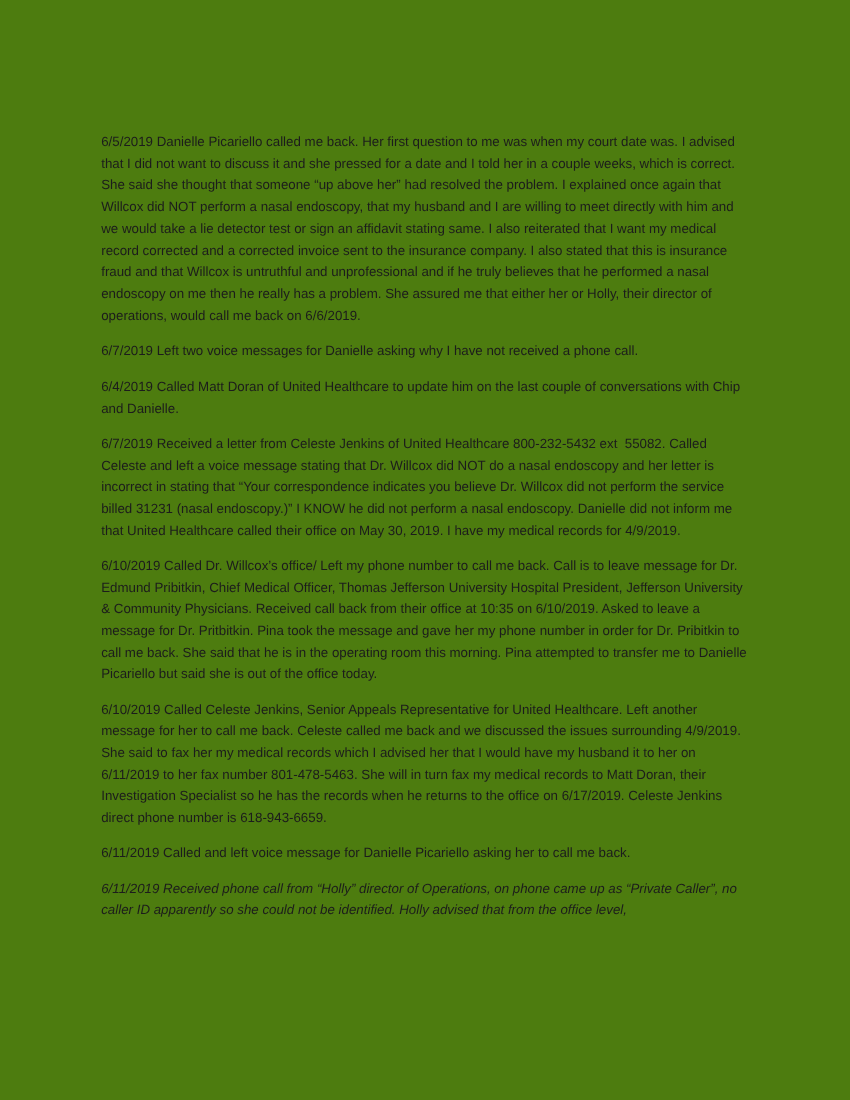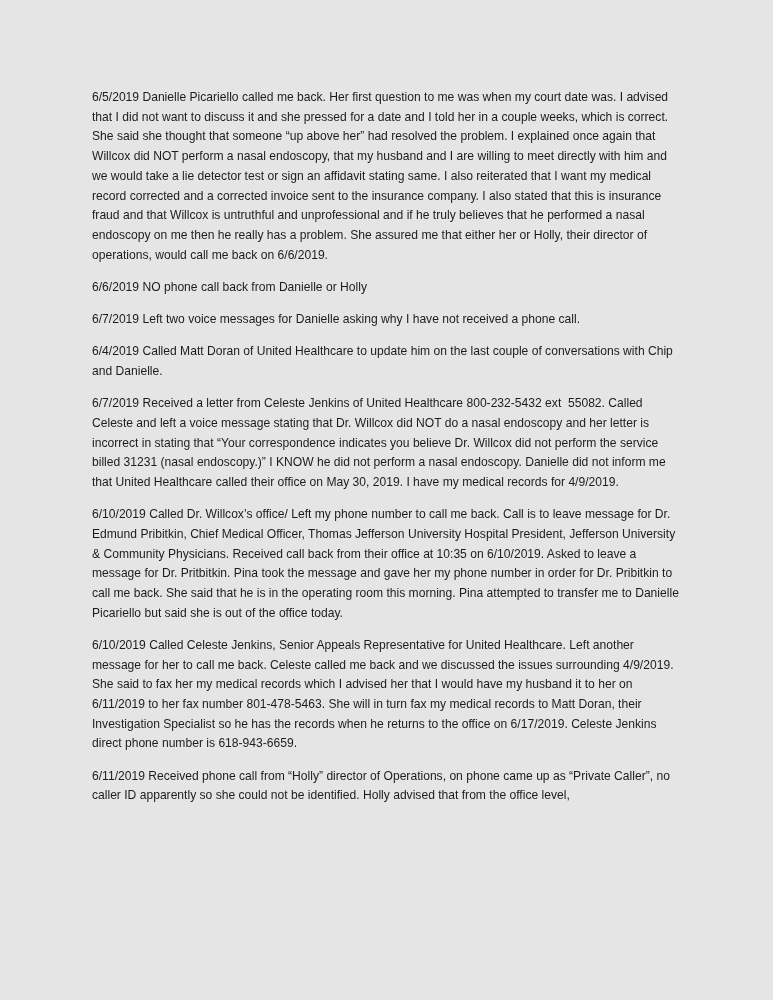--- a/index.html
+++ b/index.html
@@ -11,46 +11,47 @@
     width: 773px;
     height: 1000px;
     font-family: "Liberation Sans", sans-serif;
     color: #1a1a1a;
     -webkit-font-smoothing: antialiased;
   }
   .page {
     position: relative;
     width: 773px;
     height: 1000px;
-    background: #e5e5e5;
+    background: #4d7c0f;
     box-sizing: border-box;
-    padding: 88px 92px 0 92px;
+    padding: 120px 92px 0 92px;
     overflow: hidden;
   }
   .doc-body {
     font-size: 12.1px;
     line-height: 1.63;
     color: #1c1c1c;
     text-align: left;
   }
   .para {
     margin: 0 0 12.5px 0;
     white-space: pre-wrap;
   }
   .para:last-child {
     margin-bottom: 0;
+    font-style: italic;
   }
 </style>
 </head>
 <body>
 
 <div class="page">
   <div class="doc-body">
     <p class="para">6/5/2019 Danielle Picariello called me back. Her first question to me was when my court date was. I advised that I did not want to discuss it and she pressed for a date and I told her in a couple weeks, which is correct. She said she thought that someone “up above her” had resolved the problem. I explained once again that Willcox did NOT perform a nasal endoscopy, that my husband and I are willing to meet directly with him and we would take a lie detector test or sign an affidavit stating same. I also reiterated that I want my medical record corrected and a corrected invoice sent to the insurance company. I also stated that this is insurance fraud and that Willcox is untruthful and unprofessional and if he truly believes that he performed a nasal endoscopy on me then he really has a problem. She assured me that either her or Holly, their director of operations, would call me back on 6/6/2019.</p>
-    <p class="para">6/6/2019 NO phone call back from Danielle or Holly</p>
     <p class="para">6/7/2019 Left two voice messages for Danielle asking why I have not received a phone call.</p>
     <p class="para">6/4/2019 Called Matt Doran of United Healthcare to update him on the last couple of conversations with Chip and Danielle.</p>
     <p class="para">6/7/2019 Received a letter from Celeste Jenkins of United Healthcare 800-232-5432 ext  55082. Called Celeste and left a voice message stating that Dr. Willcox did NOT do a nasal endoscopy and her letter is incorrect in stating that “Your correspondence indicates you believe Dr. Willcox did not perform the service billed 31231 (nasal endoscopy.)” I KNOW he did not perform a nasal endoscopy. Danielle did not inform me that United Healthcare called their office on May 30, 2019. I have my medical records for 4/9/2019.</p>
     <p class="para">6/10/2019 Called Dr. Willcox’s office/ Left my phone number to call me back. Call is to leave message for Dr. Edmund Pribitkin, Chief Medical Officer, Thomas Jefferson University Hospital President, Jefferson University &amp; Community Physicians. Received call back from their office at 10:35 on 6/10/2019. Asked to leave a message for Dr. Pritbitkin. Pina took the message and gave her my phone number in order for Dr. Pribitkin to call me back. She said that he is in the operating room this morning. Pina attempted to transfer me to Danielle Picariello but said she is out of the office today.</p>
     <p class="para">6/10/2019 Called Celeste Jenkins, Senior Appeals Representative for United Healthcare. Left another message for her to call me back. Celeste called me back and we discussed the issues surrounding 4/9/2019. She said to fax her my medical records which I advised her that I would have my husband it to her on 6/11/2019 to her fax number 801-478-5463. She will in turn fax my medical records to Matt Doran, their Investigation Specialist so he has the records when he returns to the office on 6/17/2019. Celeste Jenkins direct phone number is 618-943-6659.</p>
+    <p class="para">6/11/2019 Called and left voice message for Danielle Picariello asking her to call me back.</p>
     <p class="para">6/11/2019 Received phone call from “Holly” director of Operations, on phone came up as “Private Caller”, no caller ID apparently so she could not be identified. Holly advised that from the office level,</p>
   </div>
 </div>
 
 </body></html>

